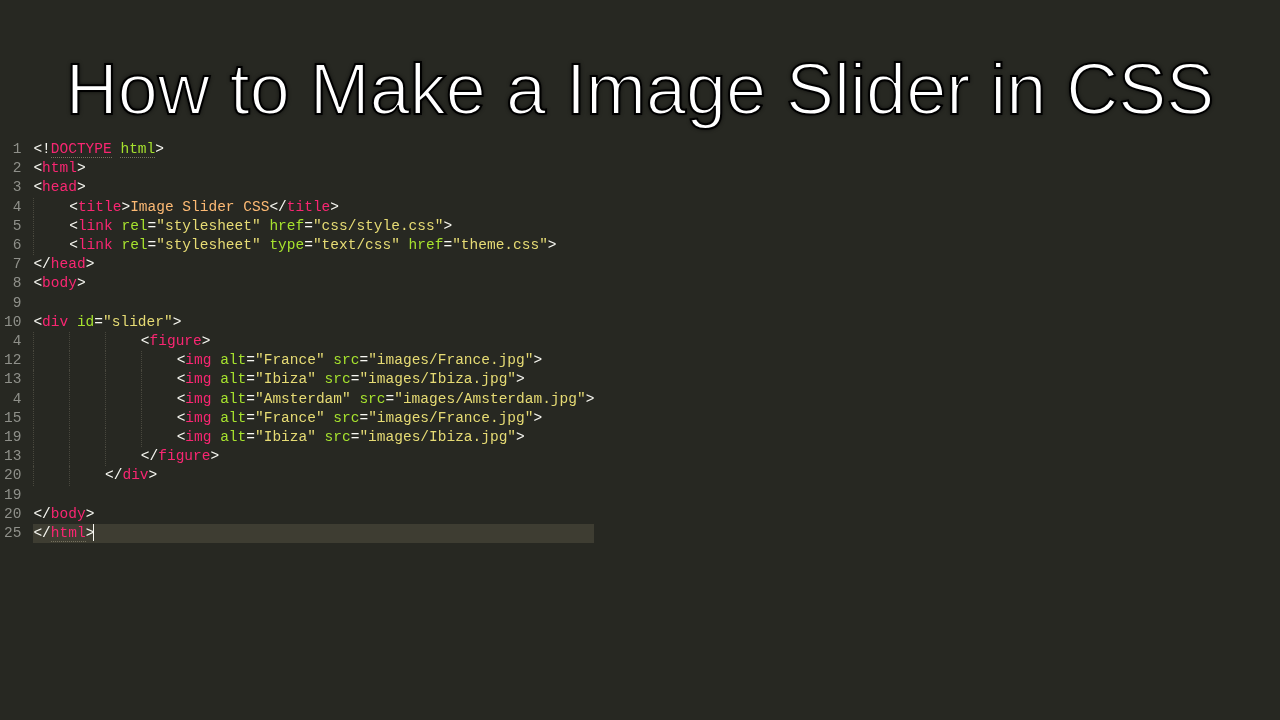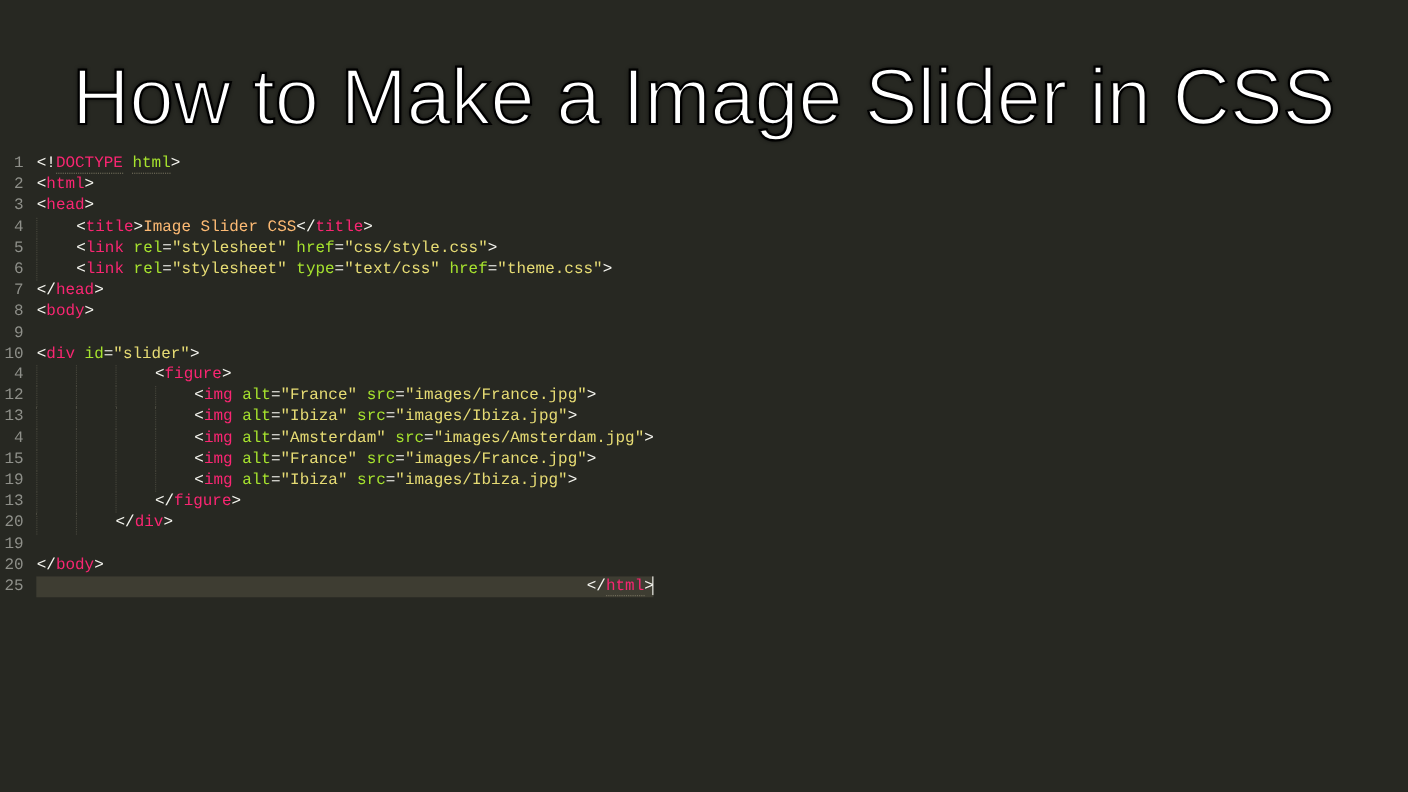--- a/index.html
+++ b/index.html
@@ -42,21 +42,21 @@
   padding: 0 8px 0 4px;
   user-select: none;
   min-width: 28px;
 }
 .gutter div { padding-right: 4px; }
 .code {
   color: #f8f8f2;
   white-space: pre;
 }
 .line { position: relative; }
-.line.active { background: #3e3d32; text-align: right; }
+.line.active { background: #3e3d32; }
 .cursor {
   display: inline-block;
   width: 1px;
   height: 17px;
   background: #f8f8f2;
   vertical-align: text-bottom;
   margin-left: -1px;
 }
 .indent-guide {
   border-left: 1px dotted #49483e;

